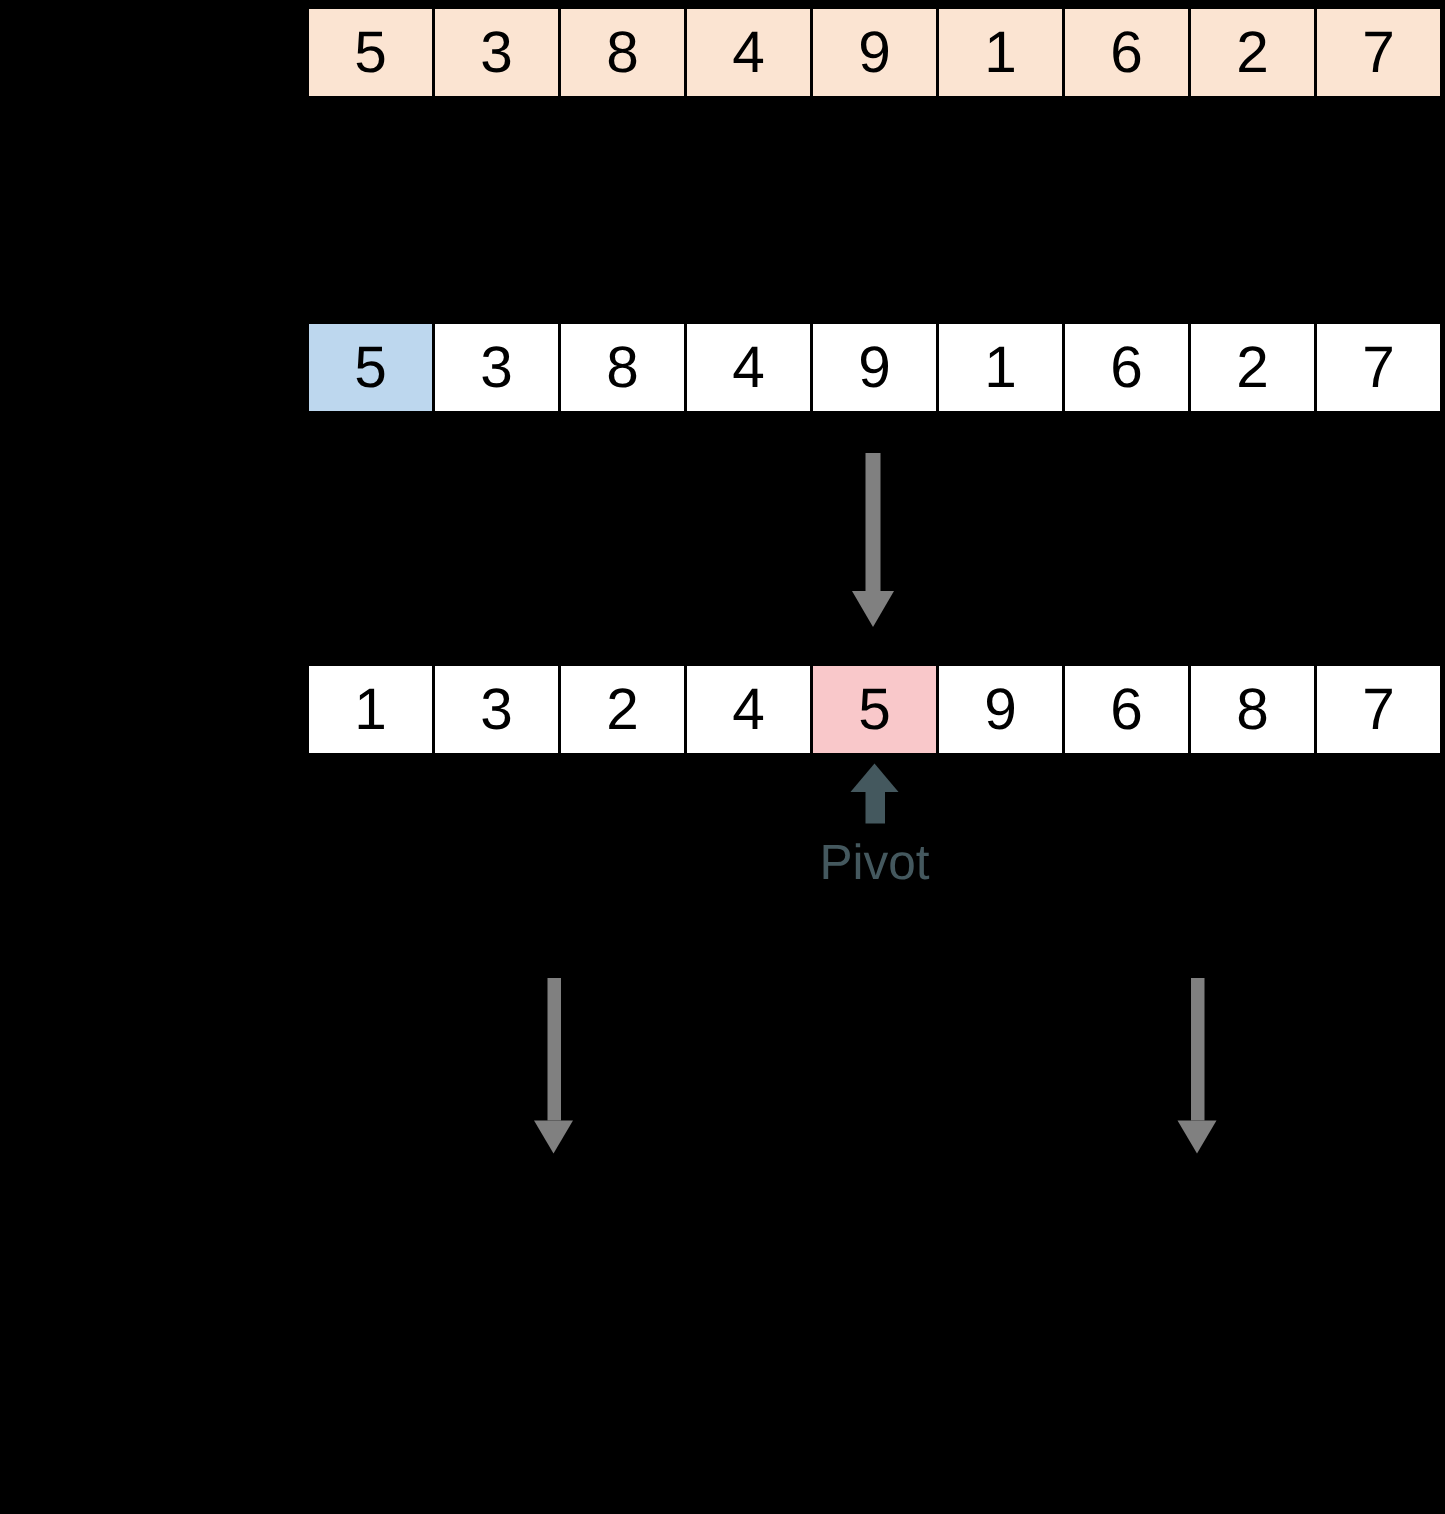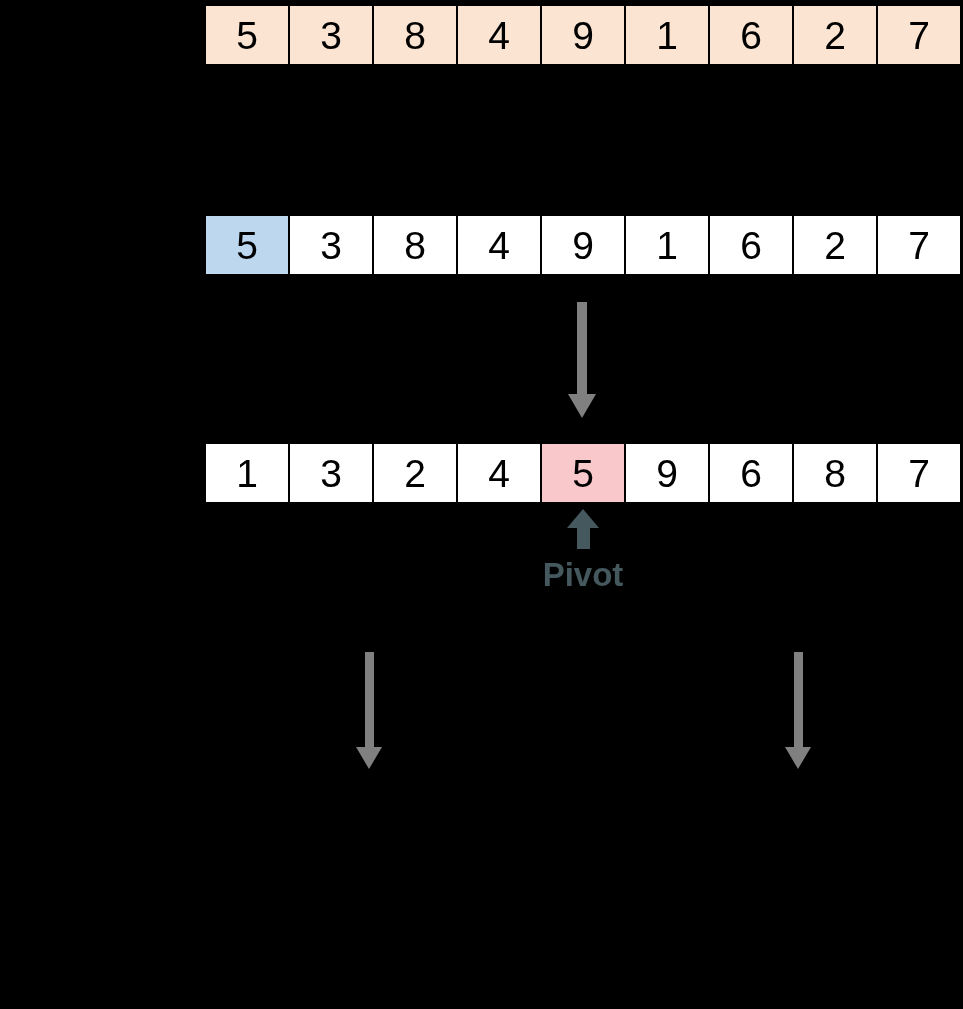--- a/index.html
+++ b/index.html
@@ -97,21 +97,21 @@
   }
 
   
   .pivot-label {
     position: absolute;
     left: 483px;
     top: 556px;
     width: 200px;
     text-align: center;
     font-size: 33px;
-    font-weight: bold;
+    font-weight: normal;
     color: var(--color-pivot_accent, #44585e);
   }
 </style>
 </head>
 <body>
 
 <div class="canvas">
 
   <div class="array-row row-original">
       <div class="cell bg-peach">5</div>

